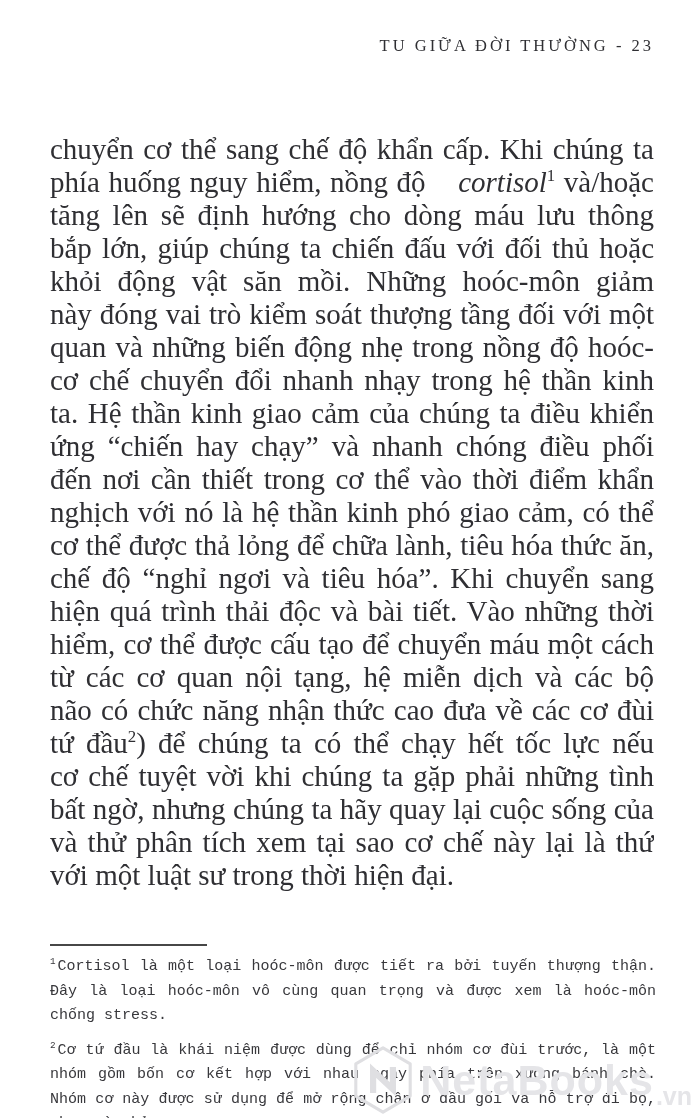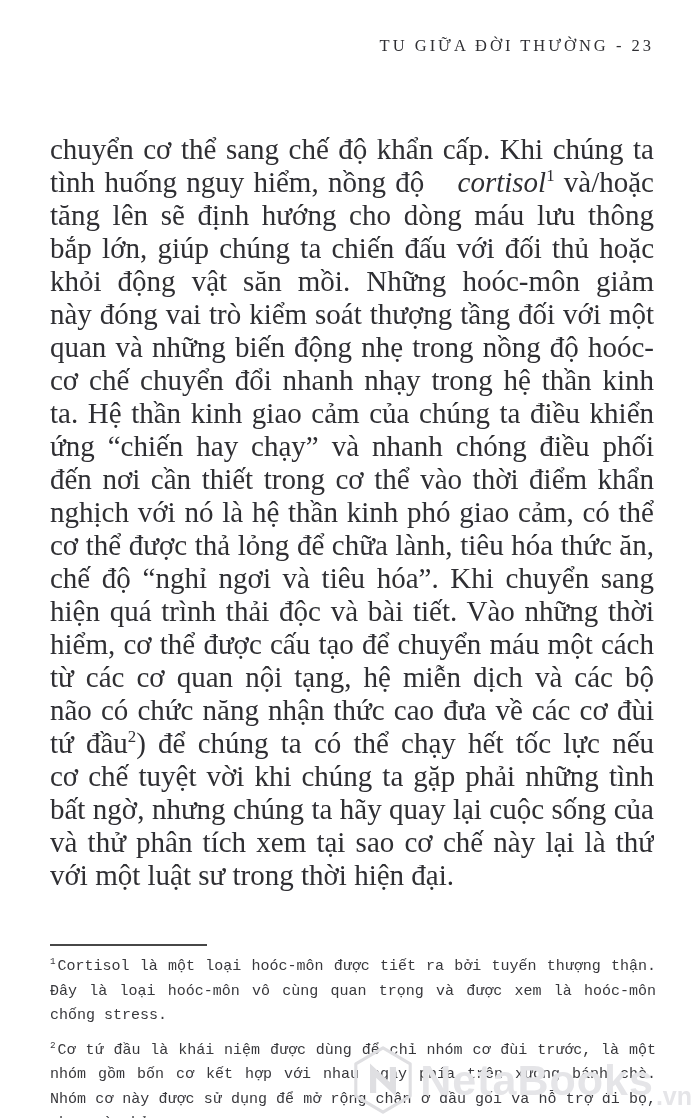--- a/index.html
+++ b/index.html
@@ -80,21 +80,21 @@
 </style>
 </head>
 <body>
 
 <div class="page">
 
   <div class="running-head">TU GIỮA ĐỜI THƯỜNG - 23</div>
 
   <div class="body-text">
       <div class="bl"><span>chuyển cơ thể sang chế độ khẩn cấp. Khi chúng ta rơi vào</span></div>
-      <div class="bl"><span>tình huống nguy hiểm, nồng độ </span><span class="it">cortisol</span><sup>1</sup><span> và/hoặc </span><span class="it">adrenaline</span></div>
+      <div class="bl"><span>phía huống nguy hiểm, nồng độ </span><span class="it">cortisol</span><sup>1</sup><span> và/hoặc </span><span class="it">adrenaline</span></div>
       <div class="bl"><span>tăng lên sẽ định hướng cho dòng máu lưu thông đến các cơ</span></div>
       <div class="bl"><span>bắp lớn, giúp chúng ta chiến đấu với đối thủ hoặc chạy thoát</span></div>
       <div class="bl"><span>khỏi động vật săn mồi. Những hoóc-môn giảm căng thẳng</span></div>
       <div class="bl"><span>này đóng vai trò kiểm soát thượng tầng đối với một số hệ cơ</span></div>
       <div class="bl"><span>quan và những biến động nhẹ trong nồng độ hoóc-môn sẽ</span></div>
       <div class="bl"><span>cơ chế chuyển đổi nhanh nhạy trong hệ thần kinh của chúng</span></div>
       <div class="bl"><span>ta. Hệ thần kinh giao cảm của chúng ta điều khiển các phản</span></div>
       <div class="bl"><span>ứng “chiến hay chạy” và nhanh chóng điều phối năng lượng</span></div>
       <div class="bl"><span>đến nơi cần thiết trong cơ thể vào thời điểm khẩn cấp. Đối</span></div>
       <div class="bl"><span>nghịch với nó là hệ thần kinh phó giao cảm, có thể hiểu là</span></div>

